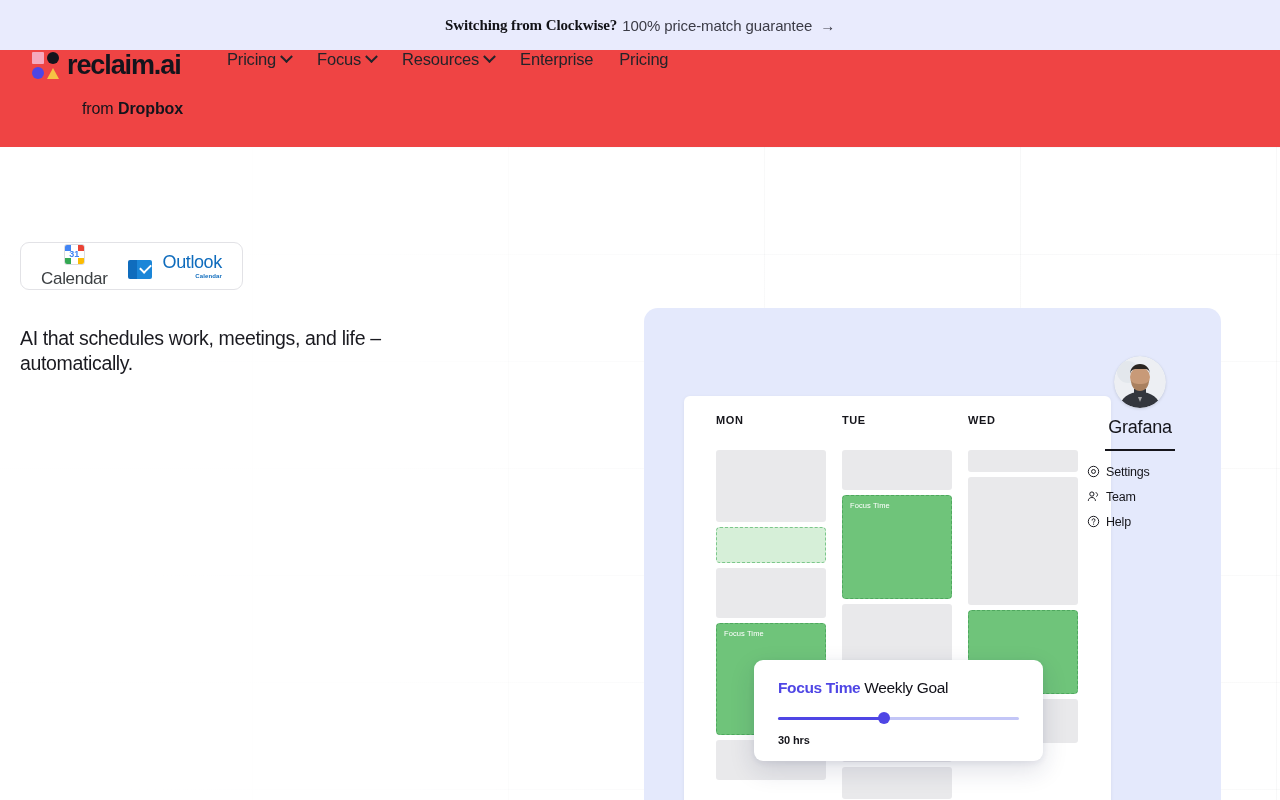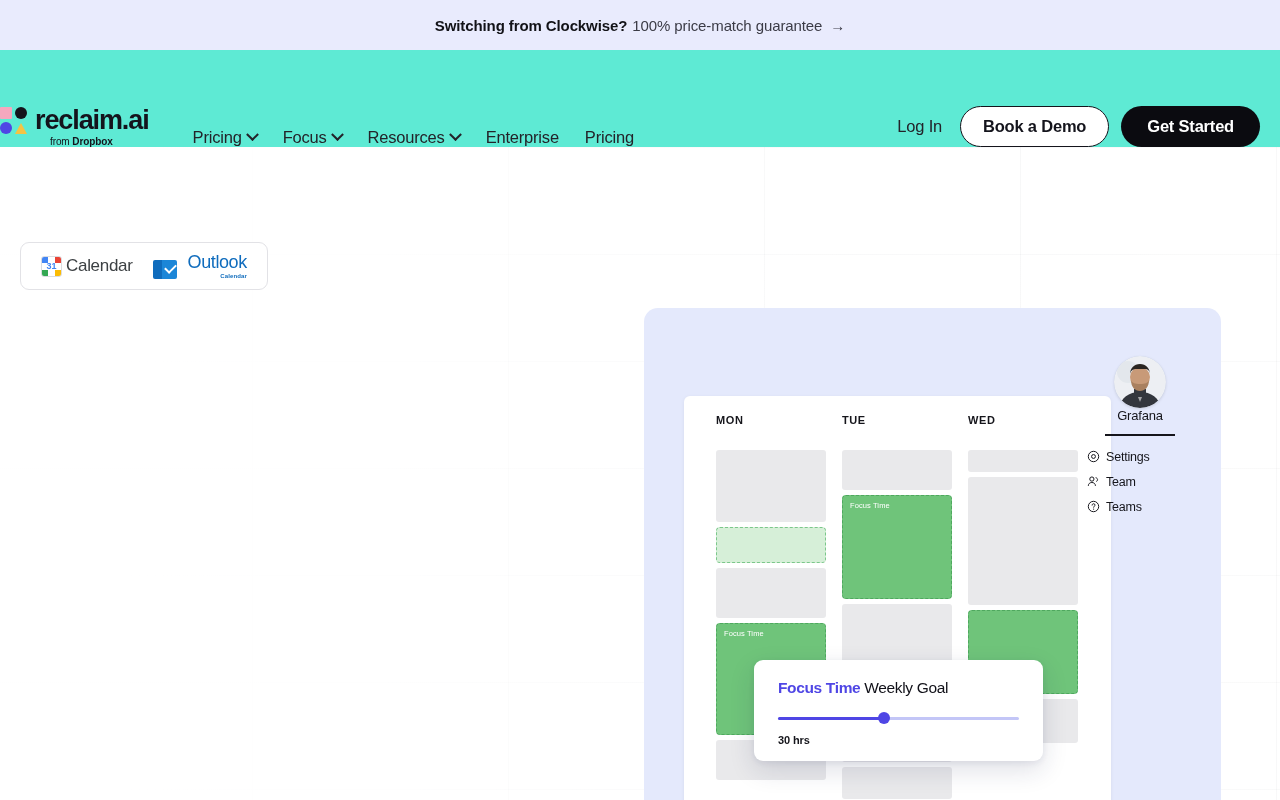--- a/index.html
+++ b/index.html
@@ -13,29 +13,29 @@
 
   
   .announce {
     height: 50px;
     background: #E9EBFD;
     display: flex; align-items: center; justify-content: center;
     font-size: 15px;
     color: #3b3b46;
     letter-spacing: -0.1px;
   }
-  .announce .strong { font-weight: 700; color: #121217; margin-right: 5px; }
+  .announce .strong { font-weight: 700; color: #121217; margin-right: 5px; font-family: Liberation Serif, serif; }
   .announce .arrow { margin-left: 8px; color: #3b3b46; }
 
   
   .nav {
     height: 97px;
-    display: flex; align-items: flex-end;
-    padding: 0 20px 0 0;
-    background: #5eead4;
+    display: flex; align-items: flex-start;
+    padding: 0 20px 0 32px;
+    background: #ef4444;
     position: relative;
     z-index: 40;
   }
   .logo { display: flex; flex-direction: column; align-items: flex-start; }
   .logo-row { display: flex; align-items: center; gap: 7px; }
   .logo-mark {
     width: 28px; height: 28px;
     display: grid; grid-template-columns: 12px 12px; grid-template-rows: 12px 12px;
     gap: 3px;
   }
@@ -46,21 +46,21 @@
     width: 0; height: 0; align-self: end;
     border-left: 6px solid transparent;
     border-right: 6px solid transparent;
     border-bottom: 11px solid #F6C344;
   }
   .logo-word {
     font-size: 27px; font-weight: 700; color: #14141C;
     letter-spacing: -1.1px;
   }
   .logo-sub {
-    font-size: 10px; color: #14141C; margin-left: 50px; margin-top: 0;
+    font-size: 16px; color: #14141C; margin-left: 50px; margin-top: 19px;
     letter-spacing: -0.1px;
   }
   .logo-sub b { font-weight: 700; }
 
   .nav-links { display: flex; align-items: center; gap: 26px; margin-left: 44px; }
   .nav-link {
     display: flex; align-items: center; gap: 6px;
     font-size: 16.5px; color: #232329; letter-spacing: -0.2px;
     cursor: pointer;
   }
@@ -115,21 +115,21 @@
   .hero-left {
     position: absolute; left: 20px; top: 95px; width: 560px; z-index: 5;
   }
   .cal-badge {
     display: inline-flex; align-items: center; gap: 20px;
     border: 1px solid #E2E2E6; border-radius: 9px;
     background: #fff;
     padding: 12px 20px;
     height: 48px;
   }
-  .gcal { display: flex; align-items: center; gap: 4px; }
+  .gcal { display: flex; align-items: center; gap: 4px; flex-direction: column; }
   .gcal-icon {
     position: relative; width: 21px; height: 21px; border-radius: 3px;
     background: #fff; border: 1px solid #dadce0; overflow: hidden;
     flex: none;
   }
   .gcal-icon .tl { position:absolute; left:0; top:0; width:6px; height:6px; background:#4285F4; }
   .gcal-icon .tr { position:absolute; right:0; top:0; width:6px; height:6px; background:#EA4335; }
   .gcal-icon .bl { position:absolute; left:0; bottom:0; width:6px; height:6px; background:#34A853; }
   .gcal-icon .br { position:absolute; right:0; bottom:0; width:6px; height:6px; background:#FBBC04; }
   .gcal-icon .num {
@@ -221,21 +221,21 @@
   .rail {
     position: absolute; right: 26px; top: 48px;
     width: 110px; display: flex; flex-direction: column; align-items: center;
   }
   .avatar {
     width: 52px; height: 52px; border-radius: 50%; overflow: hidden;
     background: #cfd8ea; position: relative;
     box-shadow: 0 1px 3px rgba(0,0,0,0.12);
   }
   .rail-name {
-    font-size: 13px; color: #15151B; letter-spacing: -0.2px;
+    margin-top: 9px; font-size: 18px; color: #15151B; letter-spacing: -0.2px;
   }
   .rail-div { width: 70px; height: 1.6px; background: #15151B; margin: 11px 0 14px; }
   .rail-links { align-self: flex-start; margin-left: 2px; display: flex; flex-direction: column; gap: 11px; }
   .rail-link {
     display: flex; align-items: center; gap: 6px;
     font-size: 12.5px; color: #15151B; letter-spacing: -0.2px; cursor: pointer;
   }
   .rl-icon { width: 13px; height: 13px; flex: none; }
 
   
@@ -302,25 +302,20 @@
       <span class="chev"></span>
     </div>
     <div class="nav-link">
       <span>Enterprise</span>
     </div>
     <div class="nav-link">
       <span>Pricing</span>
     </div>
   </div>
 
-  <div class="nav-right">
-    <div class="login">Log In</div>
-    <div class="btn btn-demo">Book a Demo</div>
-    <div class="btn btn-start">Get Started</div>
-  </div>
 </div>
 
 <div class="hero">
 
   <div class="grid-bg"></div>
   <div class="grid-fade"></div>
 
   <div class="hero-left">
 
     <div class="cal-badge">
@@ -340,20 +335,21 @@
           <div class="right"></div>
         </div>
         <div class="out-text">
           <div class="out-label">Outlook</div>
           <div class="out-sub">Calendar</div>
         </div>
       </div>
     </div>
 
 
+    <div class="sub">AI that schedules work, meetings, and life – automatically.</div>
   </div>
 
   <div class="mock-panel">
 
     <div class="mock-card">
       <div class="cal-grid">
 
         <div class="cal-col">
           <div class="day-label">MON</div>
           <div class="ev ev-grey" style="height:72px"></div>
@@ -428,21 +424,21 @@
           </svg>
           <span>Team</span>
         </div>
 
         <div class="rail-link">
           <svg class="rl-icon" viewBox="0 0 16 16">
             <circle cx="8" cy="8" r="6.4" fill="none" stroke="#15151B" stroke-width="1.2"></circle>
             <path d="M6.3 6.3c0-1 .8-1.7 1.8-1.7s1.8.7 1.8 1.7c0 1.3-1.8 1.3-1.8 2.6" fill="none" stroke="#15151B" stroke-width="1.2" stroke-linecap="round"></path>
             <circle cx="8.1" cy="11.2" r="0.75" fill="#15151B"></circle>
           </svg>
-          <span>Teams</span>
+          <span>Help</span>
         </div>
 
       </div>
     </div>
   </div>
 
   <div class="goal-card">
     <div class="goal-title">
       <span class="hl">Focus Time</span><span> Weekly Goal</span>
     </div>

